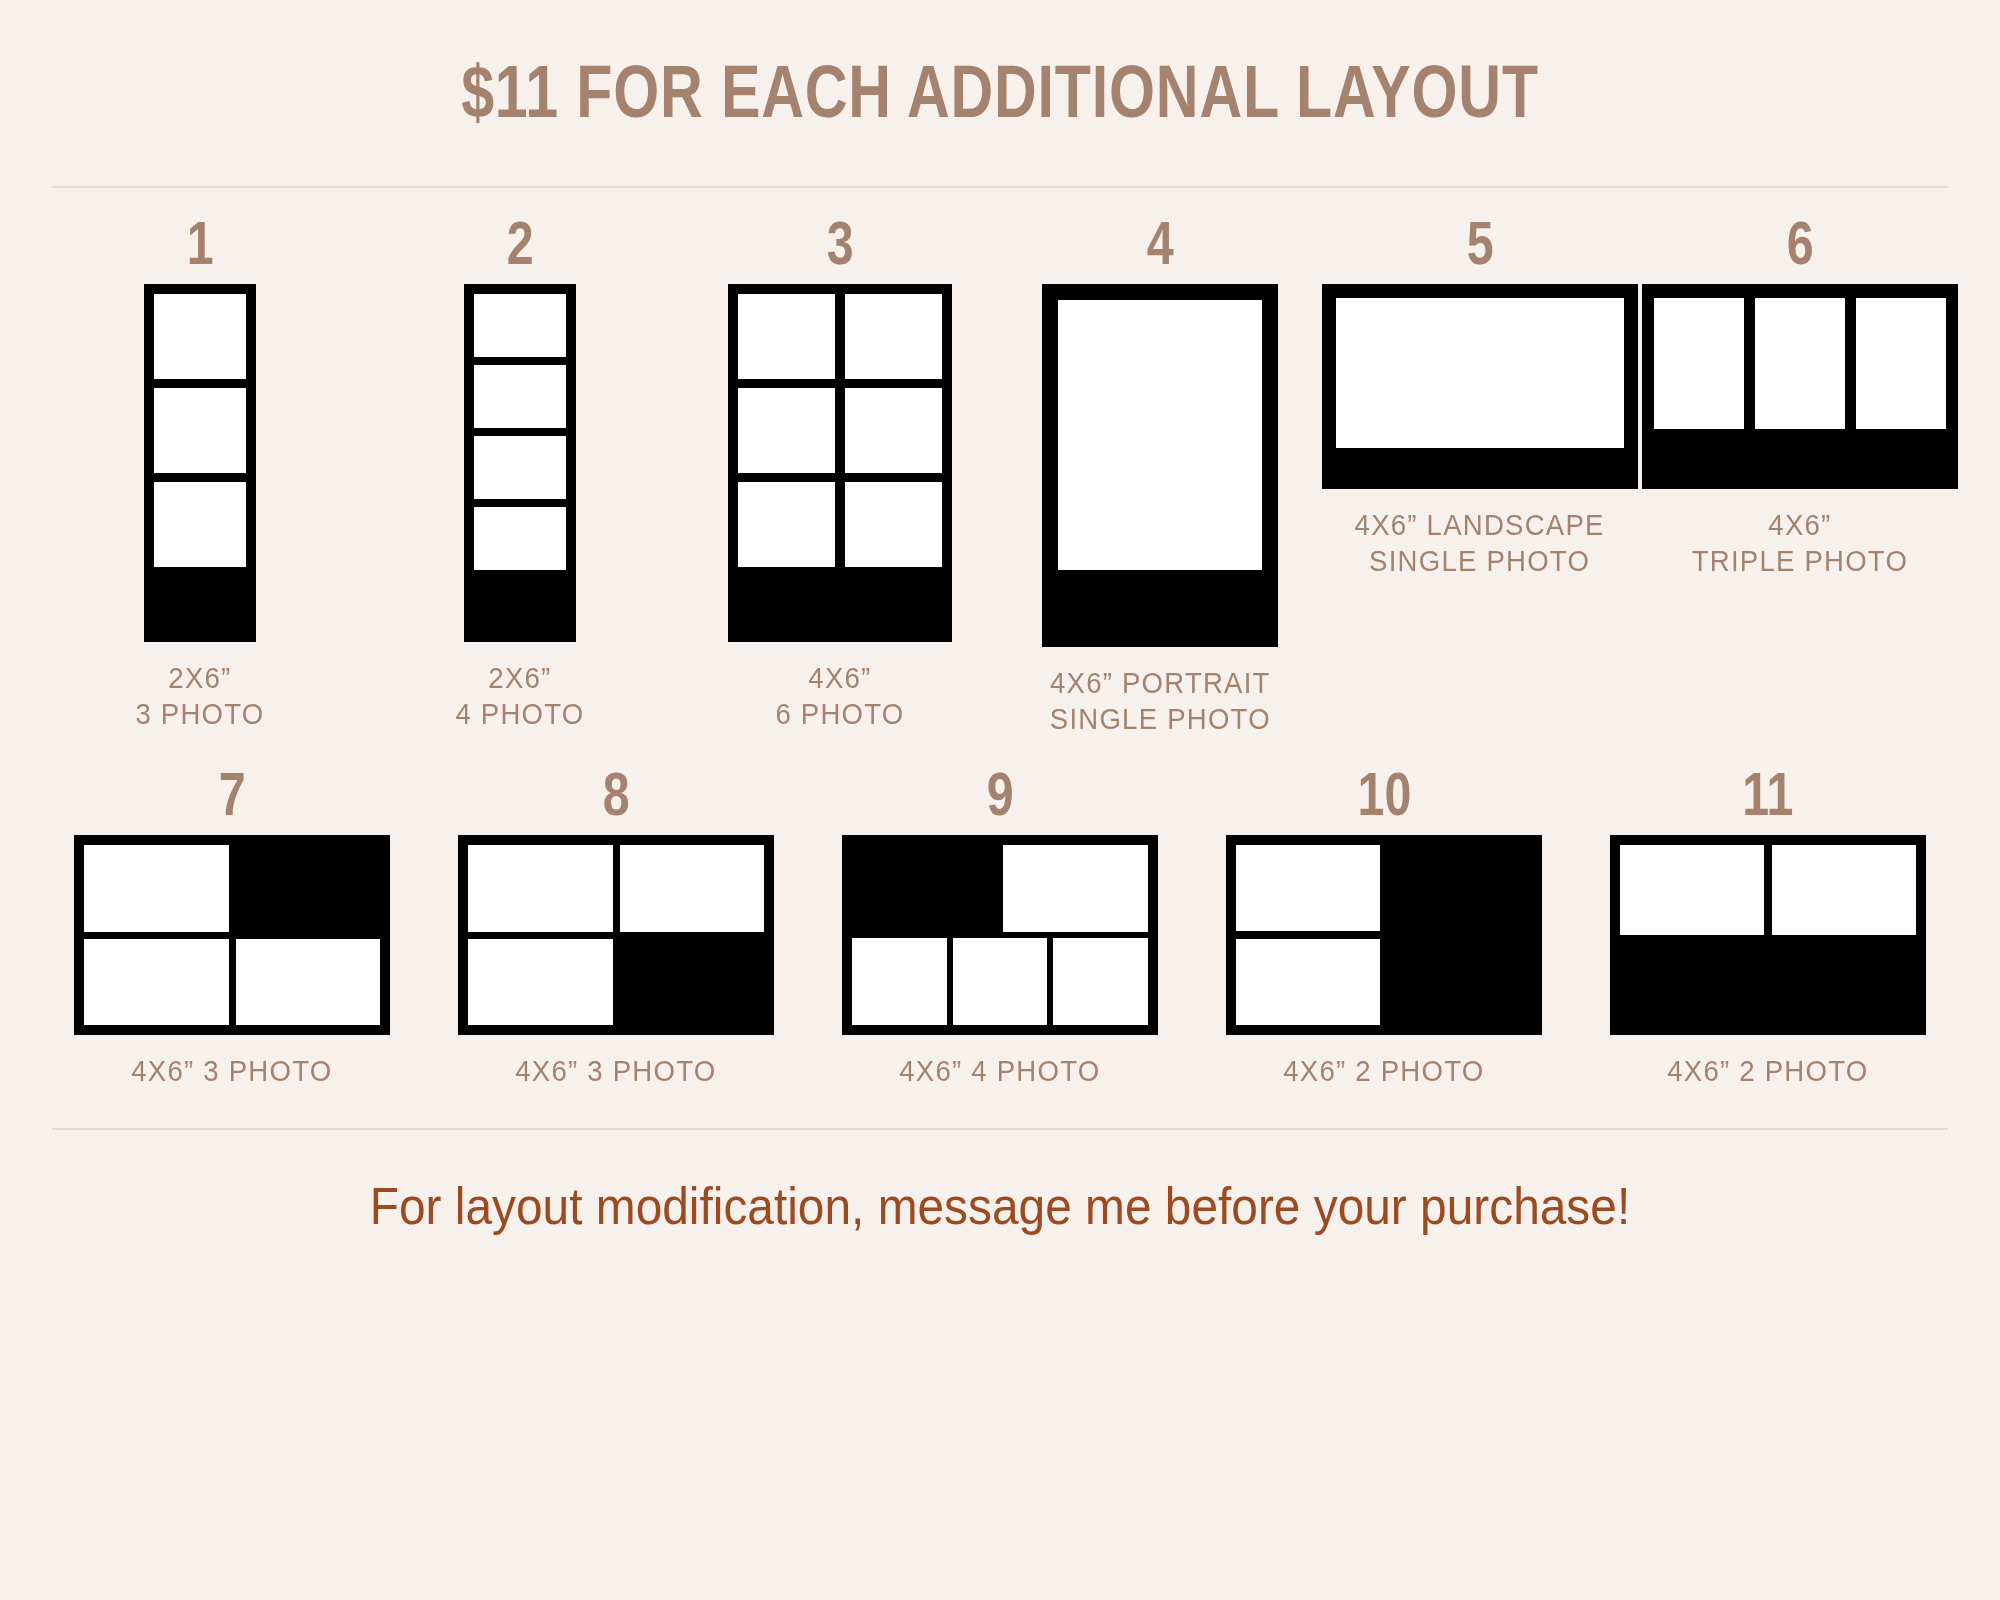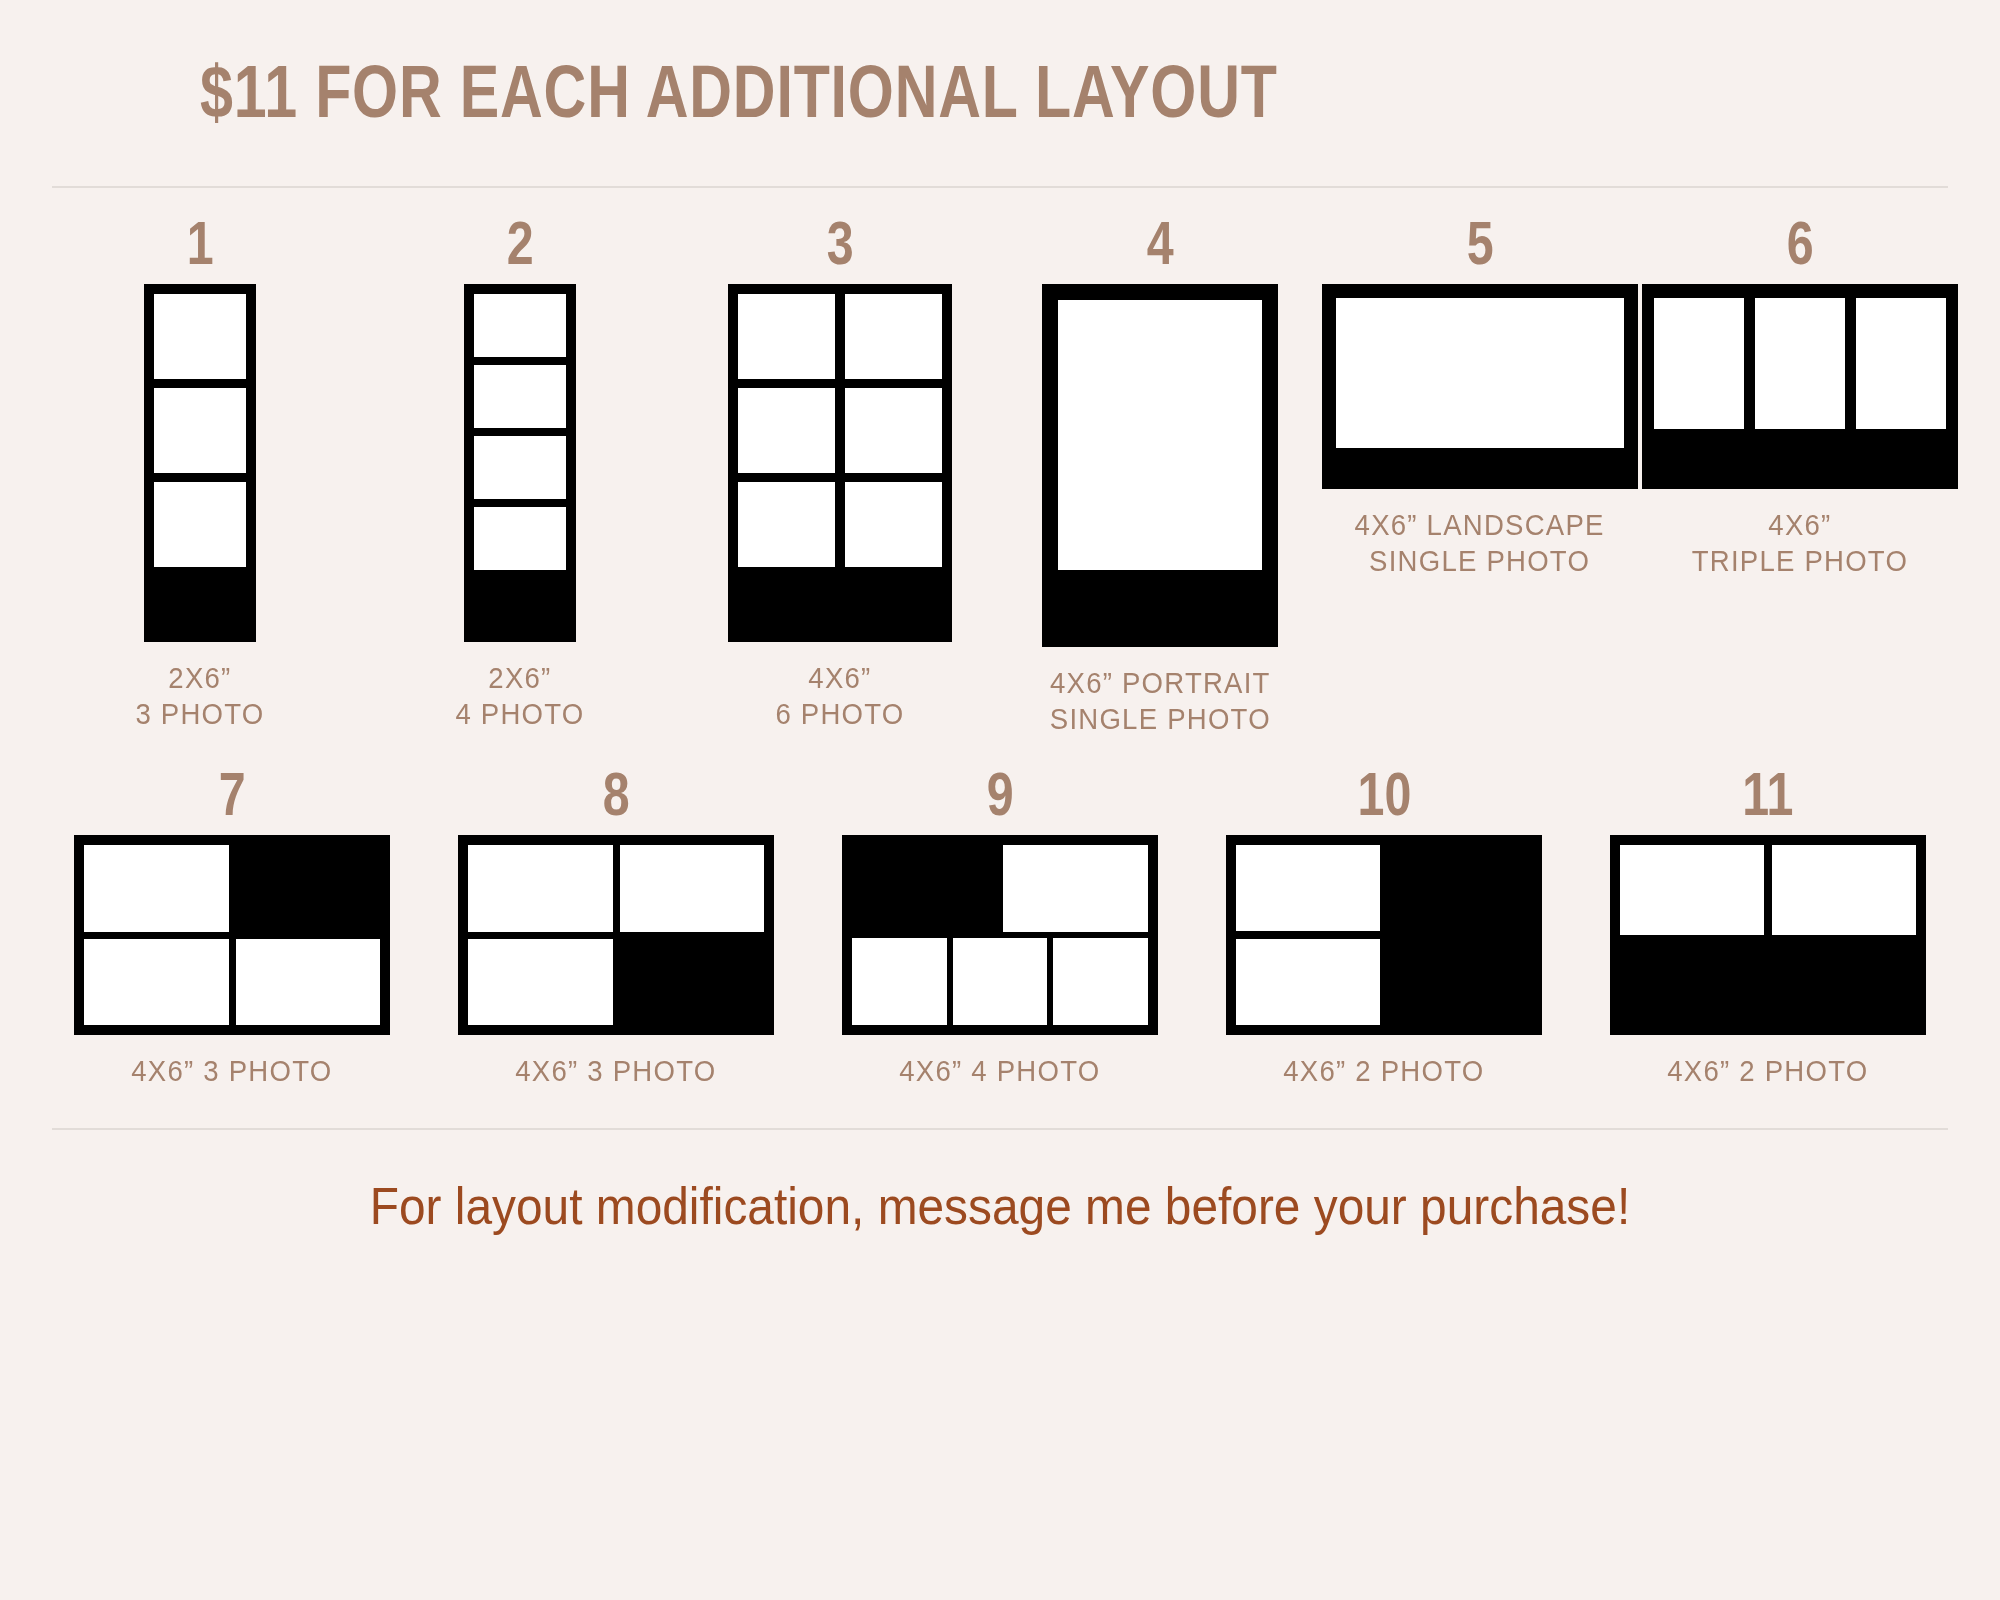--- a/index.html
+++ b/index.html
@@ -19,21 +19,21 @@
     position: relative;
     width: 2000px;
     height: 1600px;
     background: #f7f1ee;
     box-sizing: border-box;
   }
 
   
   .header {
     padding-top: 52px;
-    text-align: left;
+    text-align: center;
   }
   .header-title {
     font-family: "Liberation Sans Narrow", "Liberation Sans", sans-serif;
     font-weight: bold;
     font-size: 74px;
     letter-spacing: 1px;
     color: #a5826d;
     transform: scaleX(0.80);
     transform-origin: center center;
     white-space: nowrap;

